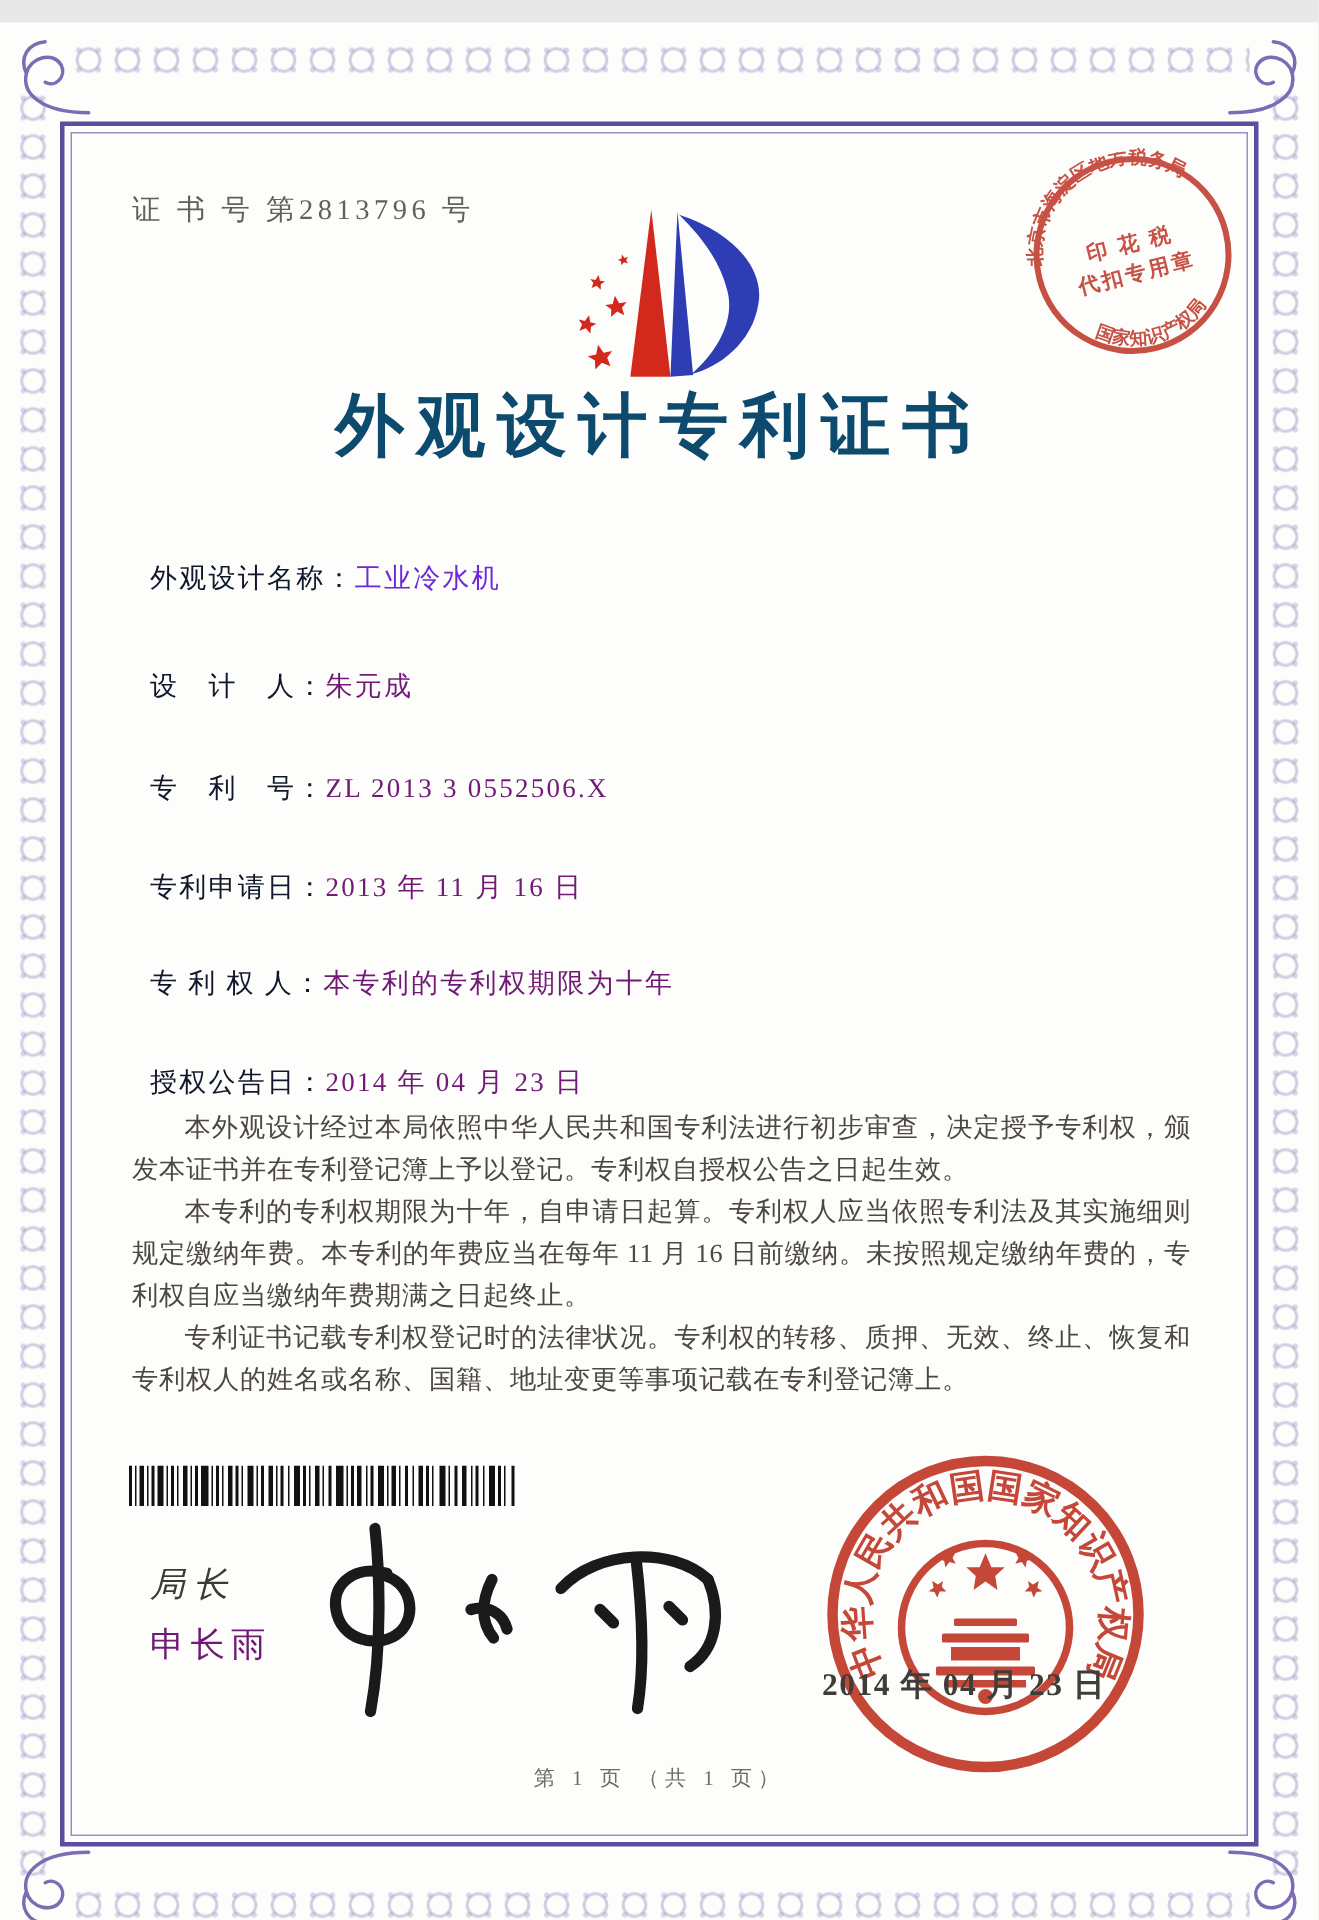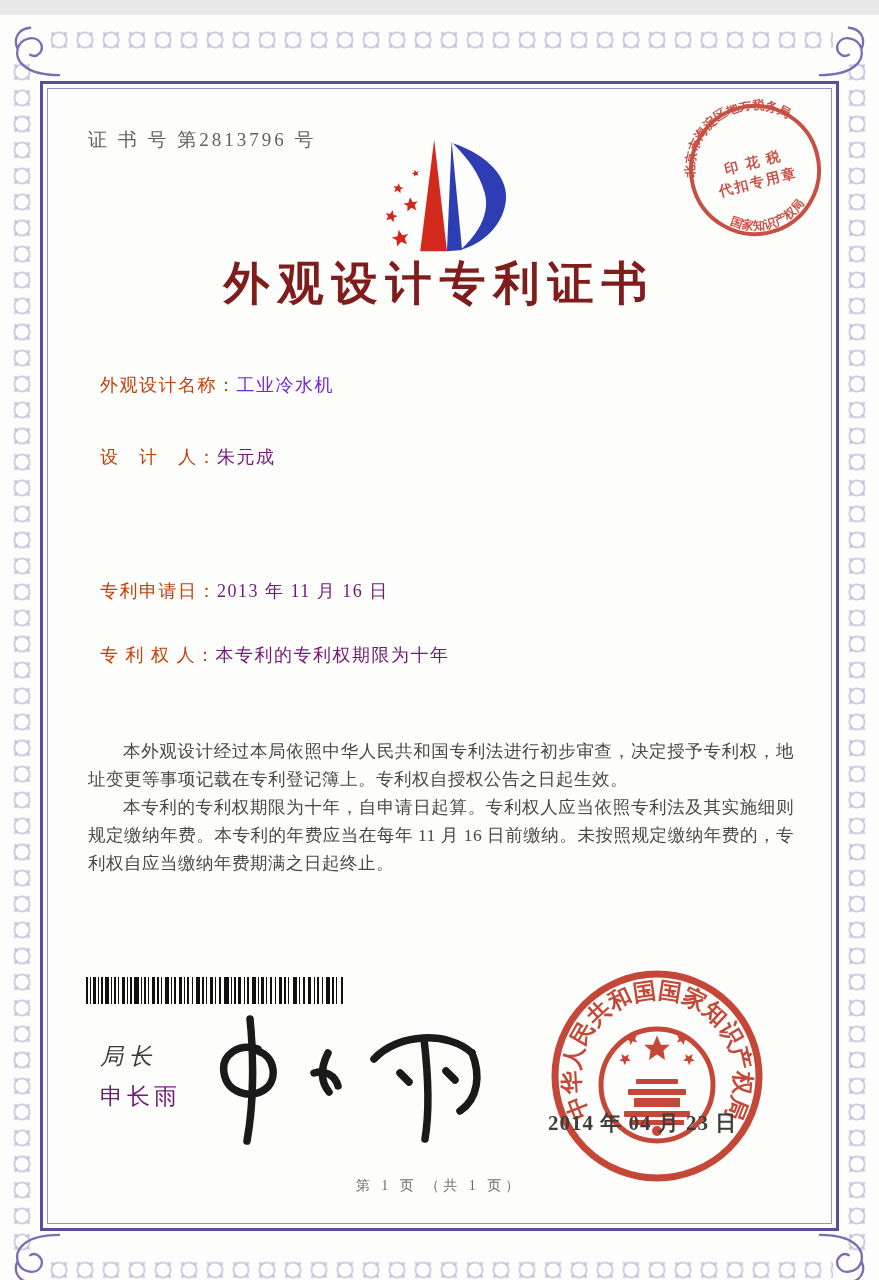--- a/index.html
+++ b/index.html
@@ -40,24 +40,24 @@
     content:"";position:absolute;inset:4px;border:1px solid #9c8cc9;
   }
   
   .cert-no{
     position:absolute;left:88px;top:112px;
     font-size:19px;letter-spacing:3px;color:#63605a;
   }
   .logo-wrap{position:absolute;left:50%;top:120px;transform:translateX(-50%);width:204px;height:122px;}
   .title{
     position:absolute;left:0;right:0;top:238px;text-align:center;
-    font-size:46px;font-weight:bold;letter-spacing:8px;color:#7f1d1d;
+    font-size:46px;font-weight:bold;letter-spacing:8px;color:#0c4a6e;
   }
   .field-row{position:absolute;left:100px;font-size:18px;letter-spacing:1.5px;white-space:nowrap;}
-  .field-label{color:#c2410c;}
+  .field-label{color:#0f172a;}
   .field-value{color:#701a75;}
   .field-value.faint{color:#6d28d9;}
   .row-0{top:358px;} .row-1{top:430px;} .row-2{top:498px;}
   .row-3{top:564px;} .row-4{top:628px;} .row-5{top:694px;}
   .body-text{
     position:absolute;left:88px;top:722px;width:706px;
     font-size:17.5px;line-height:1.6;color:#4c4840;
     text-align:justify;letter-spacing:.5px;
   }
   .body-text p{margin:0;text-indent:2em;}
@@ -141,30 +141,37 @@
   </div>
 
   <div class="title">外观设计专利证书</div>
 
   <div class="field-row row-0">
     <span class="field-label">外观设计名称：</span><span class="field-value faint">工业冷水机</span>
   </div>
   <div class="field-row row-1">
     <span class="field-label">设　计　人：</span><span class="field-value">朱元成</span>
   </div>
+  <div class="field-row row-2">
+    <span class="field-label">专　利　号：</span><span class="field-value">ZL 2013 3 0552506.X</span>
+  </div>
   <div class="field-row row-3">
     <span class="field-label">专利申请日：</span><span class="field-value">2013 年 11 月 16 日</span>
   </div>
   <div class="field-row row-4">
     <span class="field-label">专 利 权 人：</span><span class="field-value">本专利的专利权期限为十年</span>
   </div>
+  <div class="field-row row-5">
+    <span class="field-label">授权公告日：</span><span class="field-value">2014 年 04 月 23 日</span>
+  </div>
 
   <div class="body-text">
-    <p>本外观设计经过本局依照中华人民共和国专利法进行初步审查，决定授予专利权，地址变更等事项记载在专利登记簿上。专利权自授权公告之日起生效。</p>
+    <p>本外观设计经过本局依照中华人民共和国专利法进行初步审查，决定授予专利权，颁发本证书并在专利登记簿上予以登记。专利权自授权公告之日起生效。</p>
     <p>本专利的专利权期限为十年，自申请日起算。专利权人应当依照专利法及其实施细则规定缴纳年费。本专利的年费应当在每年 11 月 16 日前缴纳。未按照规定缴纳年费的，专利权自应当缴纳年费期满之日起终止。</p>
+    <p>专利证书记载专利权登记时的法律状况。专利权的转移、质押、无效、终止、恢复和专利权人的姓名或名称、国籍、地址变更等事项记载在专利登记簿上。</p>
   </div>
 
   <svg class="barcode" viewBox="0 0 258 27" preserveAspectRatio="none">
     <g fill="#111">
       <rect x="0" width="2" height="27"></rect>
         <rect x="4" width="1" height="27"></rect>
         <rect x="7" width="3" height="27"></rect>
         <rect x="12" width="1" height="27"></rect>
         <rect x="15" width="2" height="27"></rect>
         <rect x="19" width="4" height="27"></rect>

